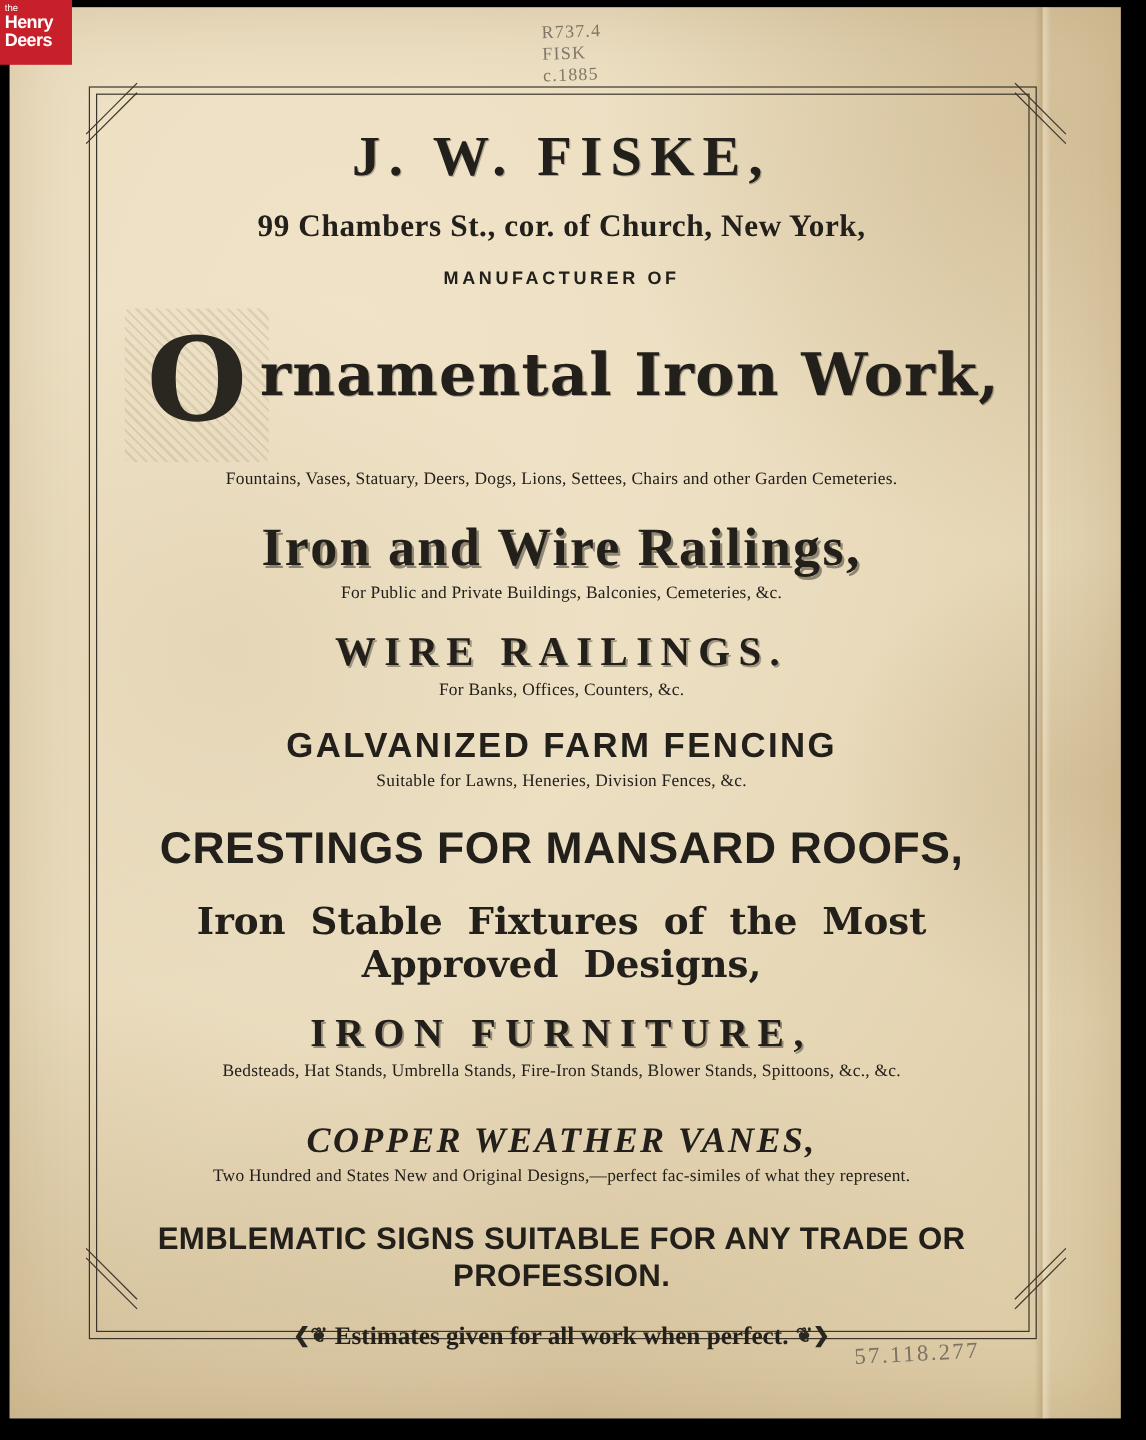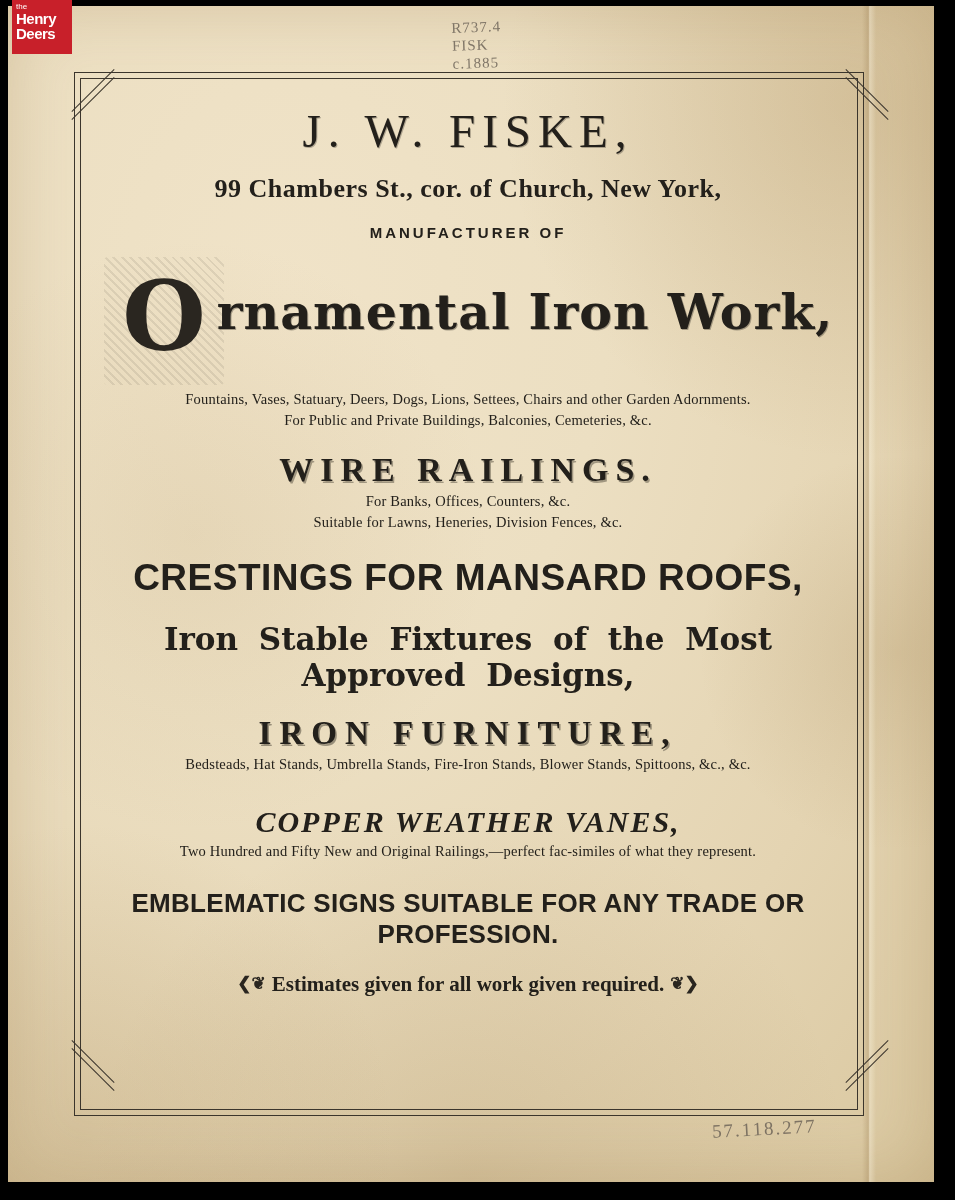--- a/index.html
+++ b/index.html
@@ -63,21 +63,20 @@
     top: 0px;
     width: 60px;
     height: 54px;
     background: #c8202a;
     color: #fff;
     font-family: "Liberation Sans", sans-serif;
     line-height: 1.0;
     padding: 3px 4px;
     box-sizing: border-box;
     z-index: 40;
-    margin-left: 12px;
   }
   #logo .l-the { font-size: 8px; display:block; }
   #logo .l-henry { font-size: 15px; font-weight: bold; display:block; letter-spacing: -0.5px;}
   #logo .l-ford { font-size: 15px; font-weight: bold; display:block; letter-spacing: -0.5px;}
 
   
   .pencil {
     position: absolute;
     color: #6a6156;
     font-family: "Liberation Serif", serif;
@@ -135,21 +134,21 @@
     top: 96px;
     width: 756px;
     text-align: center;
     color: #23201b;
   }
 
   .line { margin: 0; }
 
   .t-title {
     font-family: "Liberation Serif", serif;
-    font-weight: normal;
+    font-weight: bold;
     font-size: 47px;
     letter-spacing: 7px;
     margin-top: 8px;
     text-shadow: 1px 1px 0 rgba(60,55,45,0.35);
   }
   .t-address {
     font-family: "Liberation Serif", serif;
     font-weight: bold;
     font-size: 26px;
     letter-spacing: 0.5px;
@@ -326,39 +325,41 @@
 
     <div class="line t-address">99 Chambers St., cor. of Church, New York,</div>
 
     <div class="line t-mfr">MANUFACTURER OF</div>
 
     <div class="orn-row">
       <div class="dropcap-block">O</div>
       <div class="orn-text">rnamental Iron Work,</div>
     </div>
 
-    <div class="line t-sub">Fountains, Vases, Statuary, Deers, Dogs, Lions, Settees, Chairs and other Garden Adornments.</div>
-
+    <div class="line t-sub">Fountains, Vases, Statuary, Deers, Dogs, Lions, Settees, Chairs and other Garden Cemeteries.</div>
+
+    <div class="line t-iron-wire">Iron and Wire Railings,</div>
     <div class="line t-sub">For Public and Private Buildings, Balconies, Cemeteries, &amp;c.</div>
 
     <div class="line t-wire-rail">WIRE RAILINGS.</div>
     <div class="line t-sub">For Banks, Offices, Counters, &amp;c.</div>
 
+    <div class="line t-galv">GALVANIZED FARM FENCING</div>
     <div class="line t-sub">Suitable for Lawns, Heneries, Division Fences, &amp;c.</div>
 
     <div class="line t-crest">CRESTINGS FOR MANSARD ROOFS,</div>
 
     <div class="line t-stable">Iron Stable Fixtures of the Most Approved Designs,</div>
 
     <div class="line t-furn">IRON FURNITURE,</div>
     <div class="line t-sub">Bedsteads, Hat Stands, Umbrella Stands, Fire-Iron Stands, Blower Stands, Spittoons, &amp;c., &amp;c.</div>
 
     <div class="line t-vanes">COPPER WEATHER VANES,</div>
-    <div class="line t-sub">Two Hundred and Fifty New and Original Railings,—perfect fac-similes of what they represent.</div>
+    <div class="line t-sub">Two Hundred and States New and Original Designs,—perfect fac-similes of what they represent.</div>
 
     <div class="line t-emblem">EMBLEMATIC SIGNS SUITABLE FOR ANY TRADE OR PROFESSION.</div>
 
     <div class="line t-estimates">
-      <span class="flourish fl-left">❮❦</span><span>Estimates given for all work given required.</span><span class="flourish fl-right">❦❯</span>
+      <span class="flourish fl-left">❮❦</span><span>Estimates given for all work when perfect.</span><span class="flourish fl-right">❦❯</span>
     </div>
 
   </div>
 </div>
 
 </body></html>

